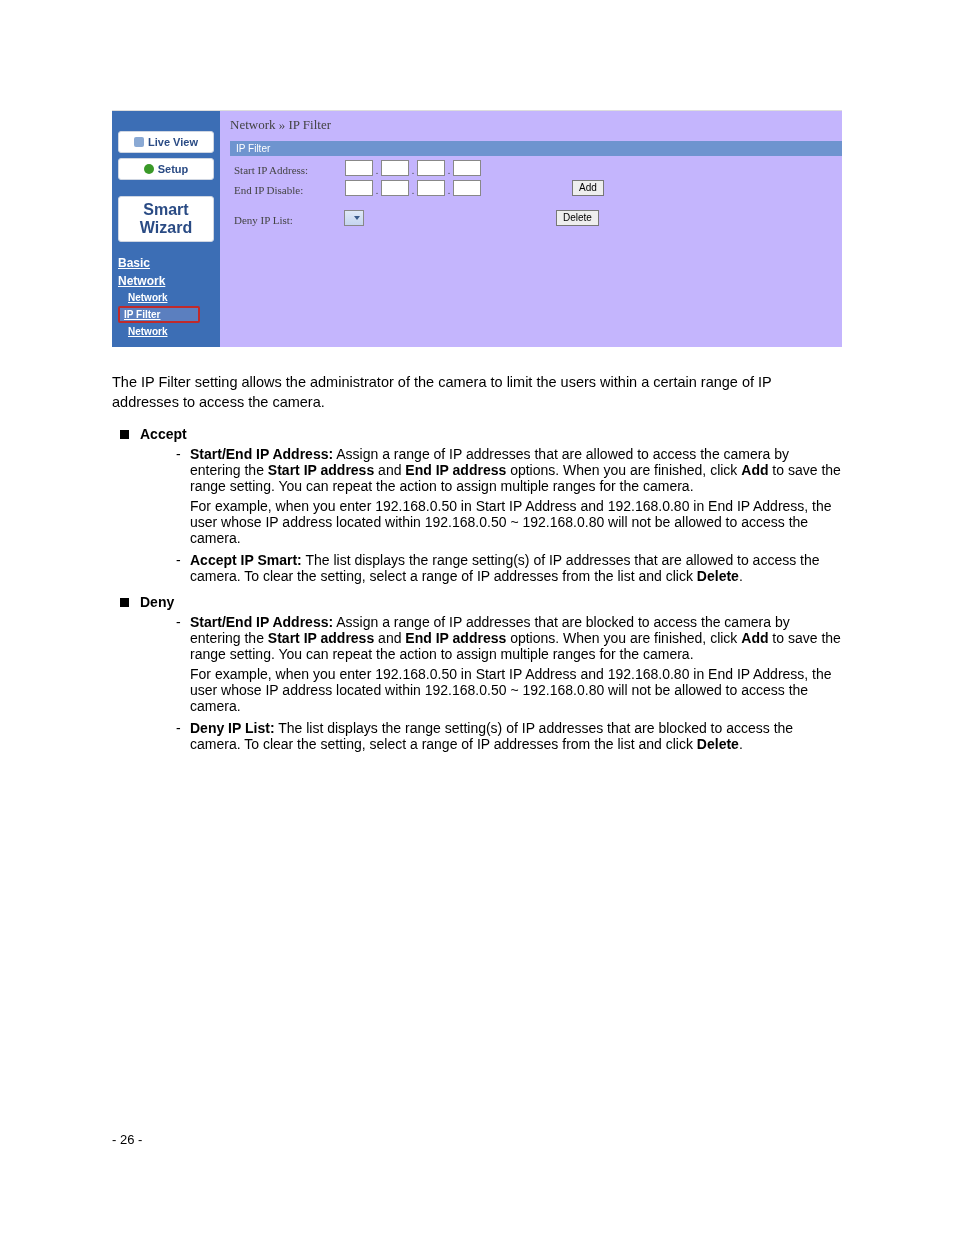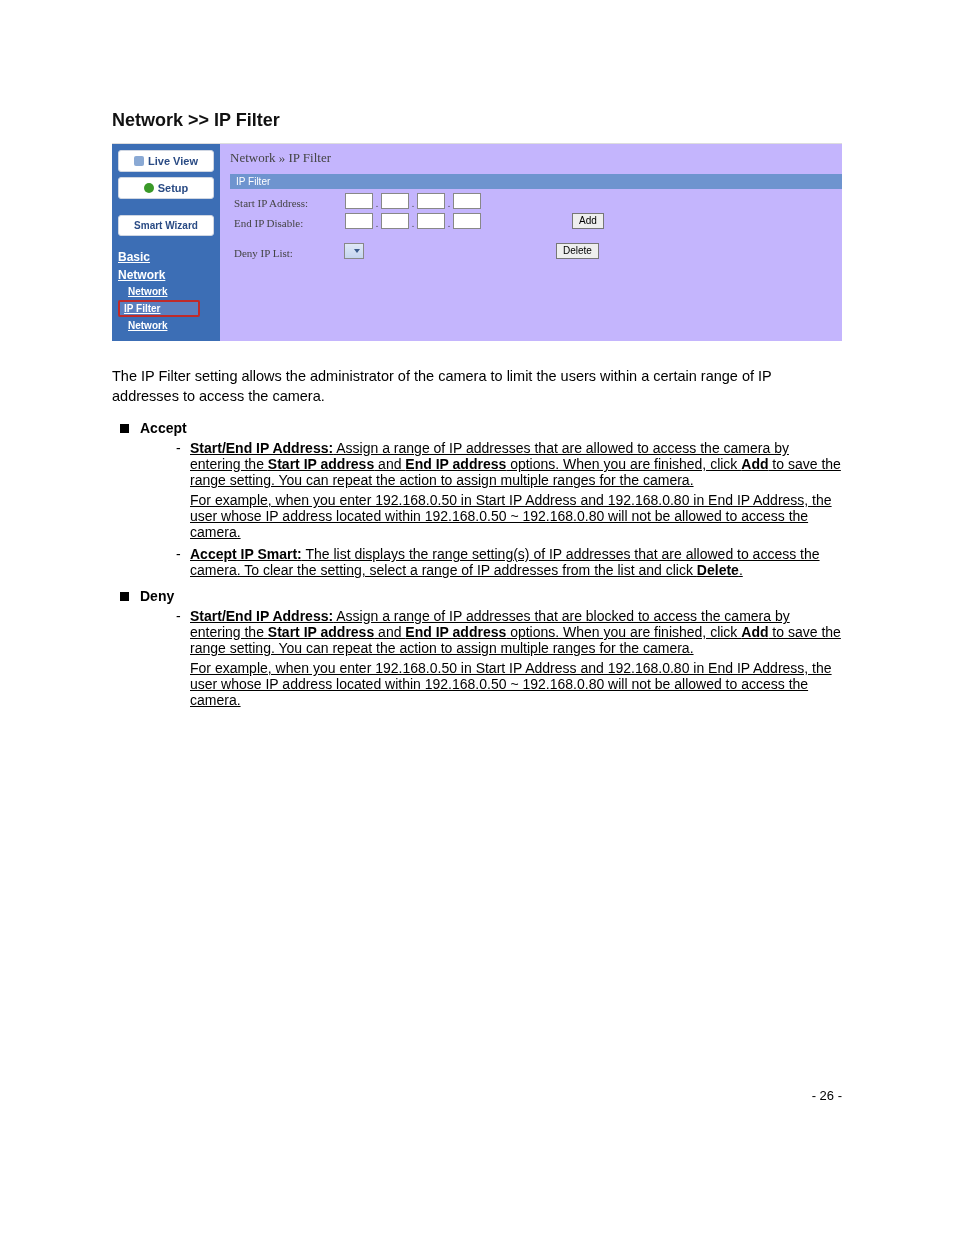--- a/index.html
+++ b/index.html
@@ -22,21 +22,21 @@
   }
   .ui-shot {
     display: flex;
     border-top: 1px solid #ddd;
     background: #fff;
     margin-bottom: 26px;
   }
   .sidebar {
     width: 110px;
     background: #3c6eb5;
-    padding: 6px 6px 8px 6px;
+    padding: 20px 6px 8px 6px;
     color: #fff;
   }
   .tab-btn {
     background: #fff;
     color: #2a4b84;
     font-weight: bold;
     font-size: 11px;
     text-align: center;
     border: 1px solid #cfd6e2;
     border-radius: 3px;
@@ -50,21 +50,21 @@
   .tab-btn .ic {
     display: inline-block;
     width: 10px;
     height: 10px;
     border-radius: 50%;
   }
   .wiz-btn {
     background: #fff;
     color: #2a4b84;
     font-weight: bold;
-    font-size: 10px;
+    font-size: 16px;
     text-align: center;
     border: 1px solid #cfd6e2;
     border-radius: 3px;
     padding: 4px 2px;
     margin-top: 16px;
     margin-bottom: 12px;
   }
   .nav-section {
     font-size: 12px;
     color: #fff;
@@ -181,48 +181,46 @@
     left: 8px;
     top: 4px;
     width: 9px;
     height: 9px;
     background: #000;
   }
   ul.dash {
     list-style: none;
     padding-left: 0;
     margin: 4px 0 0 36px;
-    text-decoration: underline;
   }
   ul.dash > li {
     position: relative;
     padding-left: 14px;
     margin-bottom: 6px;
   }
   ul.dash > li::before {
     content: "-";
     position: absolute;
     left: 0;
     top: 0;
   }
   .para-in {
     margin-top: 4px;
   }
   .page-num {
-    text-align: right;
+    text-align: left;
     font-size: 13px;
     margin-top: 380px;
   }
 </style>
 </head>
 <body>
 
 <div class="page">
 
-  <div class="heading">Network &gt;&gt; IP Filter</div>
 
   <div class="ui-shot">
     <div class="sidebar">
       <div class="tab-btn">
         <span class="ic" style="background:#8aa9d4;border-radius:2px;"></span>
         <span>Live View</span>
       </div>
       <div class="tab-btn">
         <span class="ic" style="background:#3a9928;"></span>
         <span>Setup</span>
@@ -283,19 +281,22 @@
         </li>
       </ul>
     </li>
     <li>
       <b>Deny</b>
       <ul class="dash">
         <li>
           <b>Start/End IP Address:</b><span> Assign a range of IP addresses that are blocked to access the camera by entering the </span><b>Start IP address</b><span> and </span><b>End IP address</b><span> options. When you are finished, click </span><b>Add</b><span> to save the range setting. You can repeat the action to assign multiple ranges for the camera.</span>
           <div class="para-in">For example, when you enter 192.168.0.50 in Start IP Address and 192.168.0.80 in End IP Address, the user whose IP address located within 192.168.0.50 ~ 192.168.0.80 will not be allowed to access the camera.</div>
         </li>
+        <li>
+          <b>Deny IP List:</b><span> The list displays the range setting(s) of IP addresses that are blocked to access the camera. To clear the setting, select a range of IP addresses from the list and click </span><b>Delete</b><span>.</span>
+        </li>
       </ul>
     </li>
   </ul>
 
   <div class="page-num">- 26 -</div>
 
 </div>
 
 </body></html>

